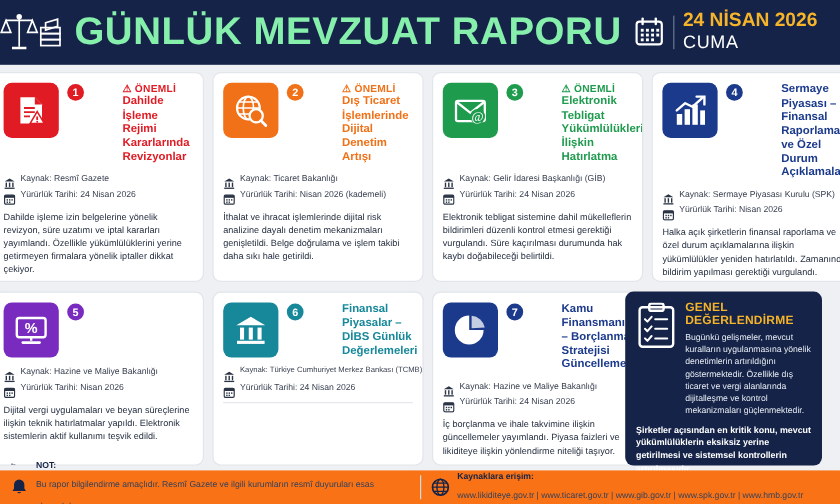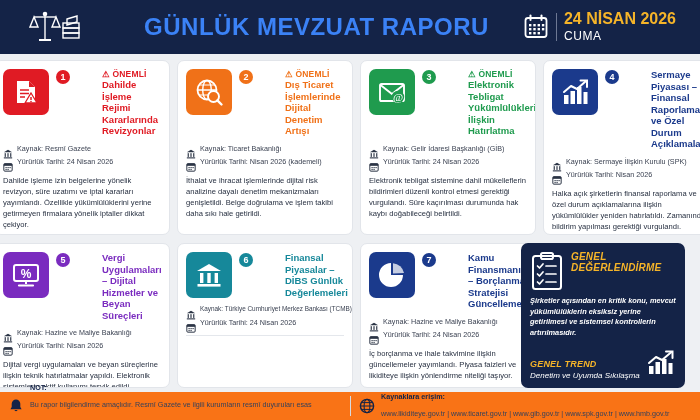--- a/index.html
+++ b/index.html
@@ -13,29 +13,29 @@
 
   
   .header {
     position: absolute; left: 0; top: 0; width: 700px; height: 54px;
     background: #142347;
     display: flex; align-items: center;
   }
   .header-logo { width: 120px; display: flex; align-items: center; justify-content: center; }
   .header-center { flex: 1; text-align: center; padding-right: 10px; }
   .hdr-title {
-    color: #3b82f6; font-size: 24px; font-weight: bold; letter-spacing: 0.5px;
+    color: #86efac; font-size: 32px; font-weight: bold; letter-spacing: 0.5px;
     line-height: 1.05; white-space: nowrap;
   }
   .hdr-sub { color: #dfe4ec; font-size: 9.5px; margin-top: 2px; white-space: nowrap; }
   .header-right { display: flex; align-items: center; gap: 7px; padding-right: 24px; }
   .cal-icon { width: 26px; height: 26px; }
   .hdr-divider { width: 1px; height: 28px; background: #6d7894; }
   .hdr-date { color: #f5b429; font-size: 16px; font-weight: bold; line-height: 1.05; white-space: nowrap; }
-  .hdr-day { color: #ffffff; font-size: 12px; margin-top: 1px; letter-spacing: 0.6px; }
+  .hdr-day { color: #ffffff; font-size: 15px; margin-top: 1px; letter-spacing: 0.6px; }
 
   
   .grid-row { position: absolute; display: flex; gap: 7px; }
   .row1 { left: -6px; top: 60px; }
   .row2 { left: -6px; top: 243px; }
 
   .card {
     background: #ffffff; border-radius: 7px; border: 1px solid #e2e5ea;
     padding: 8px 8px 7px 8px; width: 176px; overflow: hidden;
     display: flex; flex-direction: column;
@@ -74,21 +74,21 @@
   .kv-ico { width: 14px; height: 14px; flex: none; margin-top: 1px; }
   .kv-txt { min-width: 0; }
   .kv-lab { font-size: 7.4px; font-weight: normal; line-height: 1.2; }
   .kv-lab.dark { color: #1d2740; }
   .kv-val { font-size: 7.2px; color: #2b3445; line-height: 1.3; }
 
   
   .sidebar {
     position: absolute; left: 521px; top: 243px; width: 164px; height: 145px;
     background: #142347; border-radius: 7px; padding: 8px 9px; color: #fff;
-    display: flex; flex-direction: column; font-style: italic;
+    display: flex; flex-direction: column;
   }
   .sb-head { display: flex; gap: 7px; }
   .clip-ico { width: 34px; height: 38px; flex: none; margin-top: 1px; }
   .sb-title { color: #f5b429; font-size: 10px; font-weight: bold; letter-spacing: 0.2px; }
   .sb-p1 { font-size: 7.2px; line-height: 1.42; color: #e7ebf3; margin-top: 3px; }
   .sb-p2 { font-size: 7.4px; line-height: 1.45; color: #ffffff; margin-top: 6px; font-weight: bold; }
   .sb-sep { height: 1px; background: #3a476a; margin: 6px 0 5px 0; }
   .sb-bottom { display: flex; align-items: flex-end; justify-content: space-between; }
   .sb-trend-lab { color: #f5b429; font-size: 9px; font-weight: bold; letter-spacing: 0.2px; }
   .sb-trend-val { font-size: 8px; color: #fff; margin-top: 2px; }
@@ -398,21 +398,21 @@
         <div class="meta-row">
           <span class="meta-ico">
             <svg width="10" height="10" viewBox="0 0 12 12">
                 <path d="M6 1 L11 4 H1 Z" fill="#2b3445"></path>
                 <rect x="2" y="5" width="1.4" height="4.5" fill="#2b3445"></rect>
                 <rect x="5.3" y="5" width="1.4" height="4.5" fill="#2b3445"></rect>
                 <rect x="8.6" y="5" width="1.4" height="4.5" fill="#2b3445"></rect>
                 <rect x="1" y="10" width="10" height="1.3" fill="#2b3445"></rect>
               </svg>
           </span>
-          <span class="meta-txt">Kaynak: Sermaye İlişkin Kurulu (SPK)</span>
+          <span class="meta-txt">Kaynak: Sermaye Piyasası Kurulu (SPK)</span>
         </div>
         <div class="meta-row">
           <span class="meta-ico">
             <svg width="10" height="10" viewBox="0 0 12 12">
                 <rect x="1" y="2" width="10" height="9" rx="1.3" fill="none" stroke="#2b3445" stroke-width="1.2"></rect>
                 <rect x="1" y="2" width="10" height="2.6" fill="#2b3445"></rect>
                 <g fill="#2b3445">
                   <rect x="3" y="6" width="1.4" height="1.4"></rect>
                   <rect x="5.4" y="6" width="1.4" height="1.4"></rect>
                   <rect x="7.8" y="6" width="1.4" height="1.4"></rect>
@@ -450,23 +450,20 @@
           <svg width="30" height="30" viewBox="0 0 30 30">
             <rect x="3" y="5" width="24" height="16" rx="2" fill="none" stroke="#fff" stroke-width="2"></rect>
             <text x="15" y="17.5" font-size="12" font-weight="bold" font-family="'Liberation Sans', sans-serif" fill="#fff" text-anchor="middle">%</text>
             <line x1="15" y1="21" x2="15" y2="24" stroke="#fff" stroke-width="2"></line>
             <line x1="8" y1="25.5" x2="22" y2="25.5" stroke="#fff" stroke-width="2.2" stroke-linecap="round"></line>
           </svg>
         </div>
         <div class="card-headtext">
           <div class="badge-line">
             <div class="num-badge" style="background:#7a2bbf">5</div>
-            <div class="title-wrap">
-              <div class="card-title" style="color:#7a2bbf">Vergi Uygulamaları – Dijital Hizmetler ve Beyan Süreçleri</div>
-            </div>
           </div>
         </div>
       </div>
       <div class="meta">
         <div class="meta-row">
           <span class="meta-ico">
             <svg width="10" height="10" viewBox="0 0 12 12">
                 <path d="M6 1 L11 4 H1 Z" fill="#2b3445"></path>
                 <rect x="2" y="5" width="1.4" height="4.5" fill="#2b3445"></rect>
                 <rect x="5.3" y="5" width="1.4" height="4.5" fill="#2b3445"></rect>
@@ -642,20 +639,21 @@
               <line x1="16" y1="14" x2="26" y2="14"></line>
             <path d="M7.5 22 l2 2 3.5-4"></path>
               <line x1="16" y1="22" x2="26" y2="22"></line>
             <path d="M7.5 30 l2 2 3.5-4"></path>
               <line x1="16" y1="30" x2="26" y2="30"></line>
           </g>
         </svg>
       </span>
       <div style="flex:1;min-width:0">
         <div class="sb-title">GENEL DEĞERLENDİRME</div>
+        <div class="sb-p1">Bugünkü gelişmeler, mevcut kuralların uygulanmasına yönelik denetimlerin artırıldığını göstermektedir. Özellikle dış ticaret ve vergi alanlarında dijitalleşme ve kontrol mekanizmaları güçlenmektedir.</div>
       </div>
     </div>
     <div class="sb-p2">Şirketler açısından en kritik konu, mevcut yükümlülüklerin eksiksiz yerine getirilmesi ve sistemsel kontrollerin artırılmasıdır.</div>
     <div class="sb-sep"></div>
     <div class="sb-bottom">
       <div>
         <div class="sb-trend-lab">GENEL TREND</div>
         <div class="sb-trend-val">Denetim ve Uyumda Sıkılaşma</div>
       </div>
       <span>

